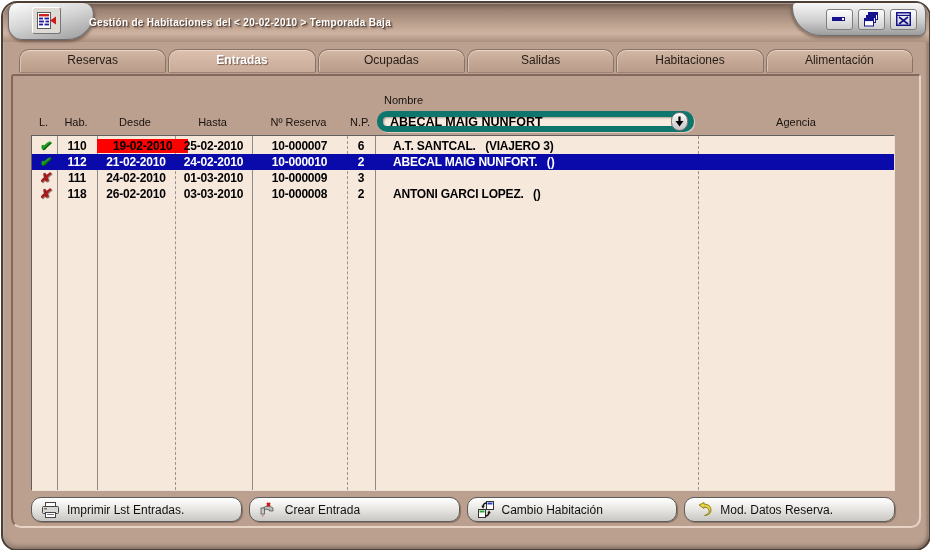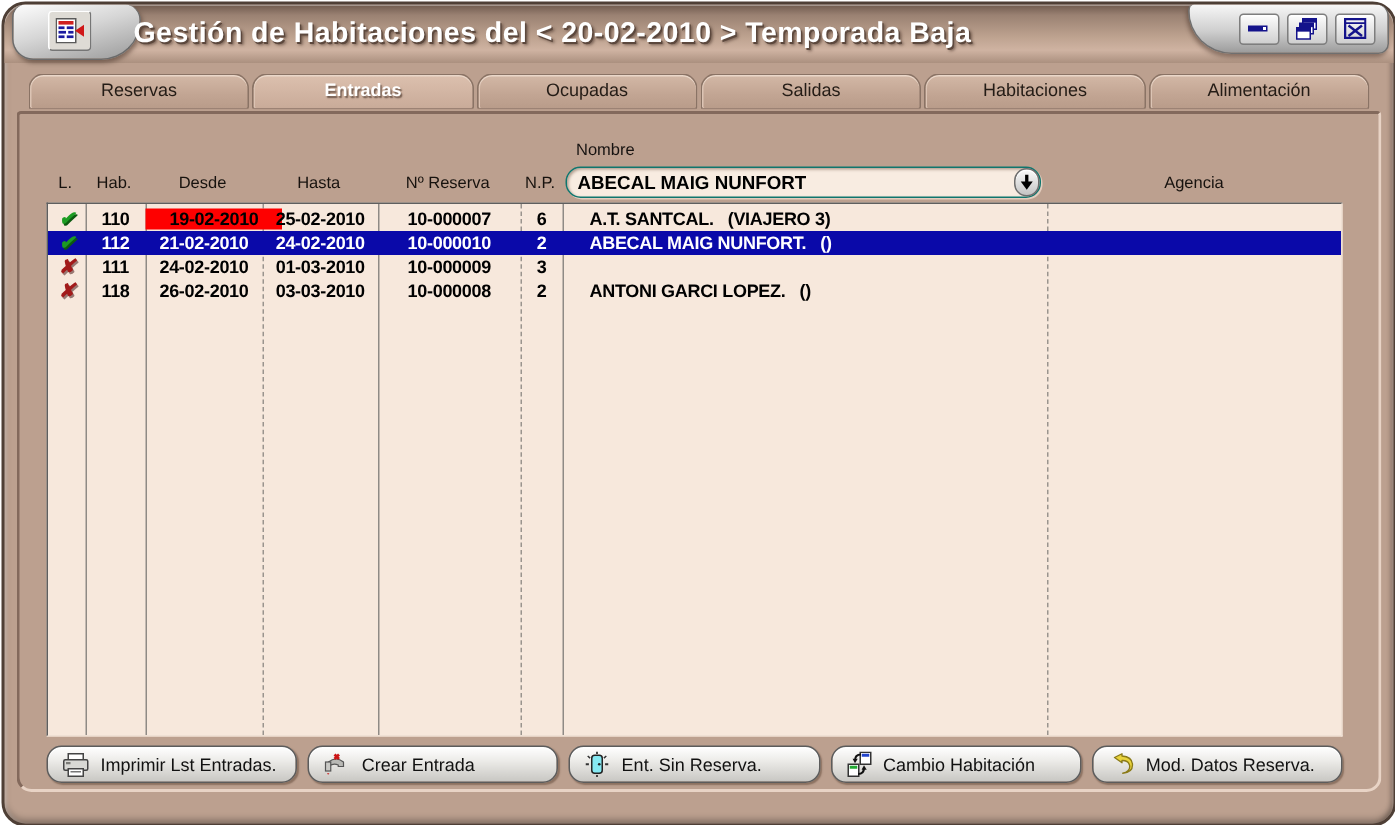--- a/index.html
+++ b/index.html
@@ -18,21 +18,21 @@
     background:linear-gradient(180deg,#6e594d 0%,#9a8172 18%,#bda28f 55%,#cfb3a2 78%,#ab907f 100%);
     box-shadow:inset 0 1px 0 rgba(255,255,255,.35);}
   .title-capsule{position:absolute;left:5px;top:0;width:84px;height:36px;
     background:linear-gradient(165deg,#fdfdfd 0%,#d6d6d6 45%,#9a9a9a 100%);
     border:1px solid #6b6b6b;border-top:none;border-radius:10px 12px 30px 16px;
     box-shadow:1px 2px 3px rgba(60,40,30,.5);}
   .app-icon-btn{position:absolute;left:23px;top:4px;width:29px;height:27px;background:#dedbd5;
     border:1px solid;border-color:#ffffff #767676 #767676 #ffffff;border-radius:3px;
     display:flex;align-items:center;justify-content:center;}
   .title-text{position:absolute;left:86px;top:0;height:39px;line-height:39px;
-    color:#ffffff;font-size:19px;font-weight:bold;letter-spacing:.3px;
+    color:#ffffff;font-size:10px;font-weight:bold;letter-spacing:.3px;
     text-shadow:1px 1px 0 #5c483d,2px 2px 2px rgba(70,50,40,.6);}
   .title-controls{position:absolute;right:3px;top:0;width:134px;height:33px;
     background:linear-gradient(180deg,#f7f7f7 0%,#cfcfcf 55%,#9c9c9c 100%);
     border:1px solid #6f6f6f;border-top:none;border-radius:6px 12px 10px 42px;
     box-shadow:-1px 2px 3px rgba(60,40,30,.45);
     display:flex;gap:5px;align-items:center;justify-content:flex-end;padding-right:8px;box-sizing:border-box;}
   .win-btn{width:27px;height:21px;background:linear-gradient(180deg,#fdfdfd,#cfcfcf);
     border:1px solid #7e7e7e;border-radius:3px;box-shadow:inset 0 1px 0 #fff;
     display:flex;align-items:center;justify-content:center;padding:0;}
 
@@ -46,21 +46,21 @@
   .tab.active{background:linear-gradient(180deg,#dcc0ae 0%,#c9ab99 100%);
     color:#ffffff;font-weight:bold;text-shadow:1px 1px 1px #6e574a;}
 
   
   .panel{position:absolute;left:8px;right:8px;top:71px;bottom:21px;border-radius:3px 3px 10px 10px;
     border:2px solid;border-color:#83695c #e8d3c5 #e8d3c5 #83695c;}
 
   
   .nombre-label{position:absolute;left:381px;top:91px;font-size:11px;color:#161210;}
   .combo{position:absolute;left:374px;top:108px;width:317px;height:21px;box-sizing:border-box;
-    background:#f8ece1;border:1px solid #0f766e;border-radius:10px;
+    background:#f8ece1;border:6px solid #0f766e;border-radius:10px;
     box-shadow:inset 1px 1px 2px rgba(90,60,40,.45), 1px 1px 0 #e3cdbe;
     display:flex;align-items:center;}
   .combo-value{flex:1;font-size:12.5px;font-weight:bold;color:#000;padding-left:7px;
     white-space:nowrap;overflow:hidden;}
   .combo-btn{width:17px;height:19px;margin-right:0px;border-radius:9px;
     background:linear-gradient(180deg,#fbfbfb,#c4c4c4);border:1px solid #6e6e6e;
     box-shadow:inset 0 1px 0 #fff;display:flex;align-items:center;justify-content:center;padding:0;}
   .col-header{position:absolute;top:111px;height:16px;line-height:16px;font-size:11px;
     color:#17120e;text-align:center;}
 
@@ -259,35 +259,20 @@
           <svg width="19" height="16" viewBox="0 0 19 16">
             <path d="M4 6 q5 -4 10 0 l0 3 l-3.5 0 l0 -1 q-3 -1.5 -6 0.5 Z" fill="#b9b9b5" stroke="#555" stroke-width="0.8"></path>
             <rect x="2" y="6" width="3.5" height="6" fill="#c9c9c5" stroke="#555" stroke-width="0.8"></rect>
             <path d="M8 1 l3 3 M11 1 l-3 3" stroke="#cc1515" stroke-width="1.8"></path>
             <path d="M3 13.5 q0.8 1.8 1.6 0 Z" fill="#cc1515"></path>
           </svg>
         </span>
         <span>Crear Entrada</span>
       </button>
 
-      <button class="action-btn">
-        <span class="ico">
-          <svg width="18" height="17" viewBox="0 0 18 17">
-            <rect x="5.5" y="2.5" width="7" height="12" rx="2" fill="#86E9F2" stroke="#222"></rect>
-            <circle cx="10.5" cy="8.5" r="0.9" fill="#222"></circle>
-            <line x1="9" y1="0" x2="9" y2="1.6" stroke="#333" stroke-width="1.2"></line>
-            <line x1="9" y1="15.6" x2="9" y2="17" stroke="#333" stroke-width="1.2"></line>
-            <line x1="1.5" y1="8.5" x2="3.6" y2="8.5" stroke="#333" stroke-width="1.2"></line>
-            <line x1="14.4" y1="8.5" x2="16.5" y2="8.5" stroke="#333" stroke-width="1.2"></line>
-            <line x1="2.8" y1="3" x2="4.4" y2="4.4" stroke="#333"></line>
-            <line x1="15.2" y1="3" x2="13.6" y2="4.4" stroke="#333"></line>
-          </svg>
-        </span>
-        <span>Ent. Sin Reserva.</span>
-      </button>
 
       <button class="action-btn">
         <span class="ico">
           <svg width="18" height="17" viewBox="0 0 18 17">
             <rect x="9.5" y="0.5" width="7" height="8" fill="#ffffff" stroke="#333"></rect>
             <rect x="10.5" y="1.5" width="5" height="2" fill="#2244cc"></rect>
             <rect x="1.5" y="8.5" width="7" height="8" fill="#ffffff" stroke="#333"></rect>
             <rect x="2.5" y="9.5" width="5" height="2" fill="#22aa33"></rect>
             <path d="M6 6 q0 -4 4 -4" fill="none" stroke="#111" stroke-width="1.4"></path>
             <polygon points="6,7.8 4.4,4.8 7.8,4.8" fill="#111"></polygon>

